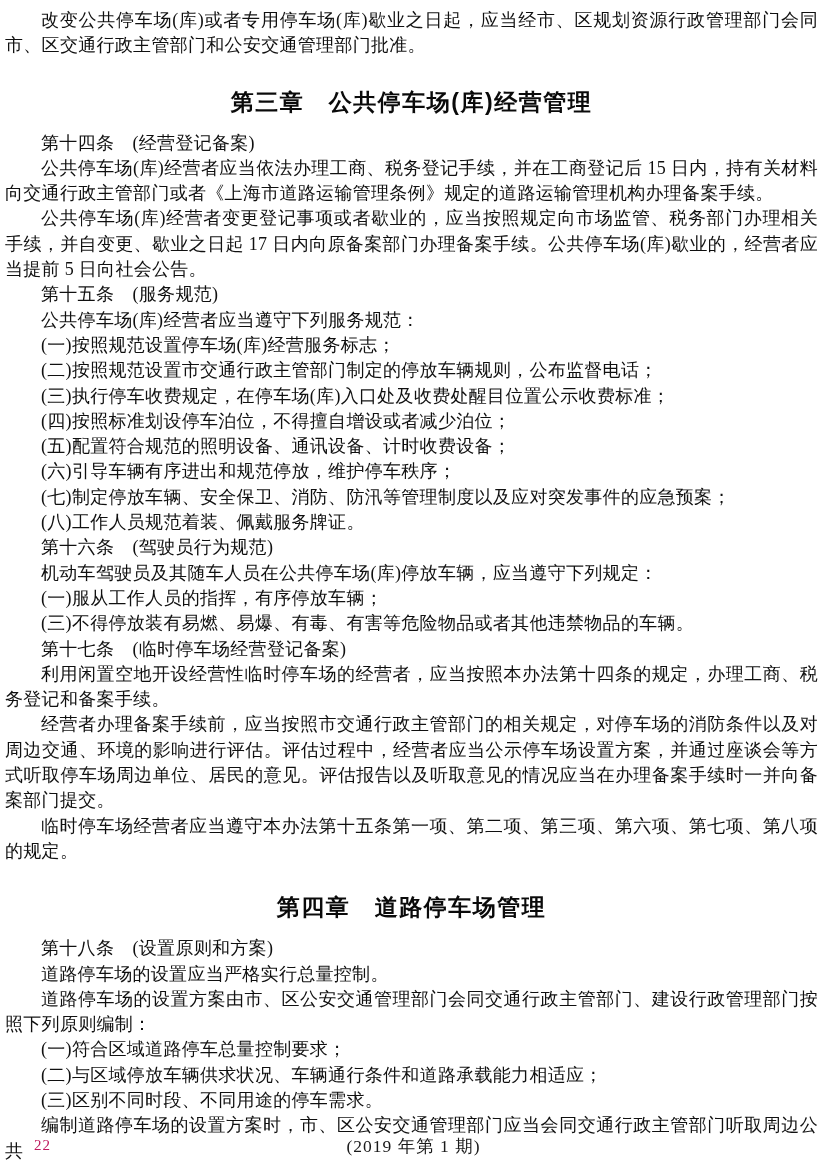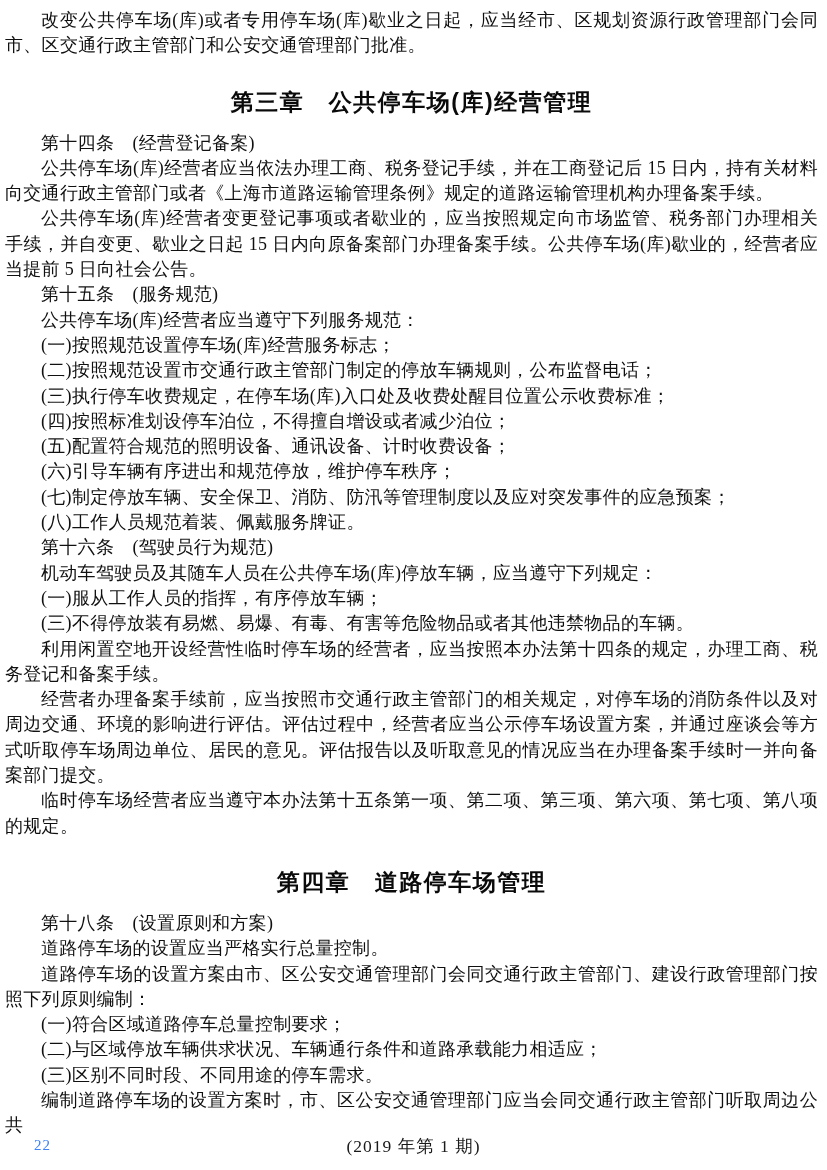--- a/index.html
+++ b/index.html
@@ -44,21 +44,21 @@
     right: 0;
     bottom: 14px;
     height: 22px;
     font-family: "Liberation Serif", "DejaVu Serif", serif;
   }
   .pageno {
     position: absolute;
     left: 34px;
     top: 3px;
     font-size: 15px;
-    color: #3b82f6;
+    color: #be185d;
     letter-spacing: 1px;
   }
   .issue {
     position: absolute;
     left: 0;
     right: 0;
     top: 0;
     text-align: center;
     font-size: 17.5px;
     color: #1a1a1a;
@@ -67,35 +67,36 @@
 </style>
 </head>
 <body>
 
 <div class="page">
   <div id="doc-content">
       <div class="doc-block">改变公共停车场(库)或者专用停车场(库)歇业之日起，应当经市、区规划资源行政管理部门会同市、区交通行政主管部门和公安交通管理部门批准。</div>
       <div class="doc-block chapter">第三章　公共停车场(库)经营管理</div>
       <div class="doc-block">第十四条　(经营登记备案)</div>
       <div class="doc-block">公共停车场(库)经营者应当依法办理工商、税务登记手续，并在工商登记后 15 日内，持有关材料向交通行政主管部门或者《上海市道路运输管理条例》规定的道路运输管理机构办理备案手续。</div>
-      <div class="doc-block">公共停车场(库)经营者变更登记事项或者歇业的，应当按照规定向市场监管、税务部门办理相关手续，并自变更、歇业之日起 15 日内向原备案部门办理备案手续。公共停车场(库)歇业的，经营者应当提前 5 日向社会公告。</div>
+      <div class="doc-block">公共停车场(库)经营者变更登记事项或者歇业的，应当按照规定向市场监管、税务部门办理相关手续，并自变更、歇业之日起 17 日内向原备案部门办理备案手续。公共停车场(库)歇业的，经营者应当提前 5 日向社会公告。</div>
       <div class="doc-block">第十五条　(服务规范)</div>
       <div class="doc-block">公共停车场(库)经营者应当遵守下列服务规范：</div>
       <div class="doc-block">(一)按照规范设置停车场(库)经营服务标志；</div>
       <div class="doc-block">(二)按照规范设置市交通行政主管部门制定的停放车辆规则，公布监督电话；</div>
       <div class="doc-block">(三)执行停车收费规定，在停车场(库)入口处及收费处醒目位置公示收费标准；</div>
       <div class="doc-block">(四)按照标准划设停车泊位，不得擅自增设或者减少泊位；</div>
       <div class="doc-block">(五)配置符合规范的照明设备、通讯设备、计时收费设备；</div>
       <div class="doc-block">(六)引导车辆有序进出和规范停放，维护停车秩序；</div>
       <div class="doc-block">(七)制定停放车辆、安全保卫、消防、防汛等管理制度以及应对突发事件的应急预案；</div>
       <div class="doc-block">(八)工作人员规范着装、佩戴服务牌证。</div>
       <div class="doc-block">第十六条　(驾驶员行为规范)</div>
       <div class="doc-block">机动车驾驶员及其随车人员在公共停车场(库)停放车辆，应当遵守下列规定：</div>
       <div class="doc-block">(一)服从工作人员的指挥，有序停放车辆；</div>
       <div class="doc-block">(三)不得停放装有易燃、易爆、有毒、有害等危险物品或者其他违禁物品的车辆。</div>
+      <div class="doc-block">第十七条　(临时停车场经营登记备案)</div>
       <div class="doc-block">利用闲置空地开设经营性临时停车场的经营者，应当按照本办法第十四条的规定，办理工商、税务登记和备案手续。</div>
       <div class="doc-block">经营者办理备案手续前，应当按照市交通行政主管部门的相关规定，对停车场的消防条件以及对周边交通、环境的影响进行评估。评估过程中，经营者应当公示停车场设置方案，并通过座谈会等方式听取停车场周边单位、居民的意见。评估报告以及听取意见的情况应当在办理备案手续时一并向备案部门提交。</div>
       <div class="doc-block">临时停车场经营者应当遵守本办法第十五条第一项、第二项、第三项、第六项、第七项、第八项的规定。</div>
       <div class="doc-block chapter">第四章　道路停车场管理</div>
       <div class="doc-block">第十八条　(设置原则和方案)</div>
       <div class="doc-block">道路停车场的设置应当严格实行总量控制。</div>
       <div class="doc-block">道路停车场的设置方案由市、区公安交通管理部门会同交通行政主管部门、建设行政管理部门按照下列原则编制：</div>
       <div class="doc-block">(一)符合区域道路停车总量控制要求；</div>
       <div class="doc-block">(二)与区域停放车辆供求状况、车辆通行条件和道路承载能力相适应；</div>
       <div class="doc-block">(三)区别不同时段、不同用途的停车需求。</div>

